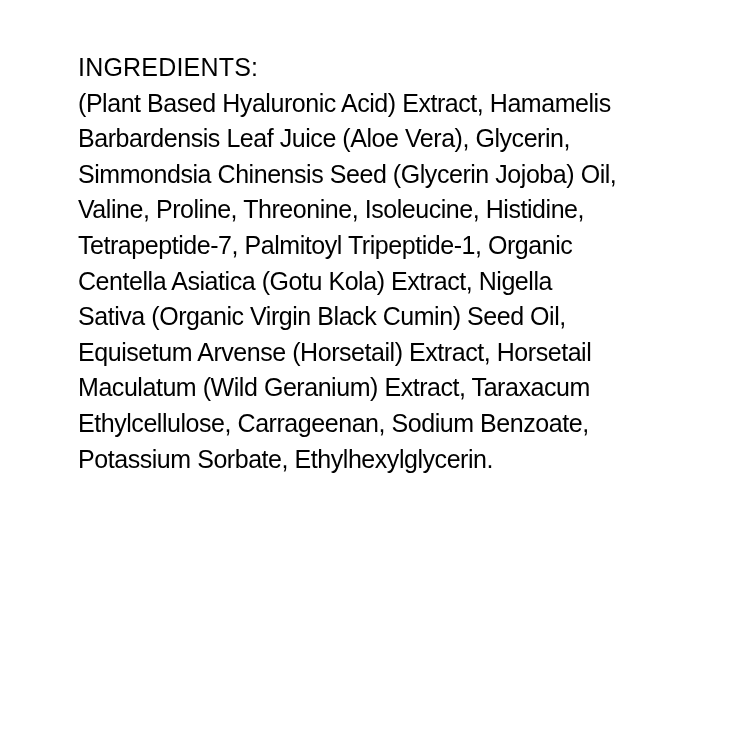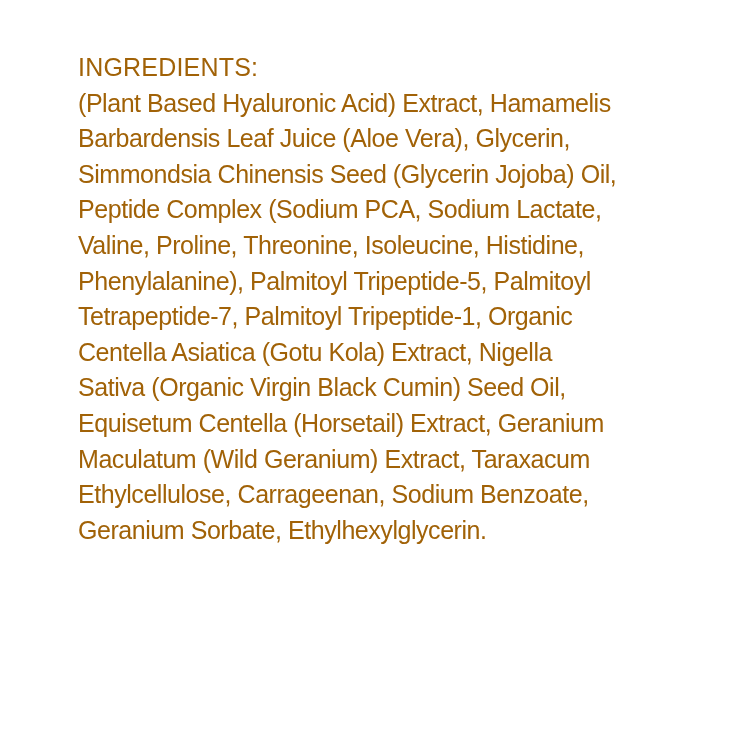--- a/index.html
+++ b/index.html
@@ -14,39 +14,37 @@
     font-family: "Liberation Sans", sans-serif;
   }
   .ingredients-label {
     padding: 50px 0 0 78px;
     width: 640px;
   }
   .line {
     font-size: 25px;
     line-height: 35.6px;
     letter-spacing: -0.45px;
-    color: #a16207;
+    color: #000000;
     white-space: nowrap;
     font-weight: 400;
   }
   .heading {
     letter-spacing: 0.2px;
   }
 </style>
 </head>
 <body>
 
 <div class="ingredients-label">
   <div class="line heading">INGREDIENTS:</div>
   <div class="line">(Plant Based Hyaluronic Acid) Extract, Hamamelis</div>
   <div class="line">Barbardensis Leaf Juice (Aloe Vera), Glycerin,</div>
   <div class="line">Simmondsia Chinensis Seed (Glycerin Jojoba) Oil,</div>
-  <div class="line">Peptide Complex (Sodium PCA, Sodium Lactate,</div>
   <div class="line">Valine, Proline, Threonine, Isoleucine, Histidine,</div>
-  <div class="line">Phenylalanine), Palmitoyl Tripeptide-5, Palmitoyl</div>
   <div class="line">Tetrapeptide-7, Palmitoyl Tripeptide-1, Organic</div>
   <div class="line">Centella Asiatica (Gotu Kola) Extract, Nigella</div>
   <div class="line">Sativa (Organic Virgin Black Cumin) Seed Oil,</div>
-  <div class="line">Equisetum Centella (Horsetail) Extract, Geranium</div>
+  <div class="line">Equisetum Arvense (Horsetail) Extract, Horsetail</div>
   <div class="line">Maculatum (Wild Geranium) Extract, Taraxacum</div>
   <div class="line">Ethylcellulose, Carrageenan, Sodium Benzoate,</div>
-  <div class="line">Geranium Sorbate, Ethylhexylglycerin.</div>
+  <div class="line">Potassium Sorbate, Ethylhexylglycerin.</div>
 </div>
 
 </body></html>

